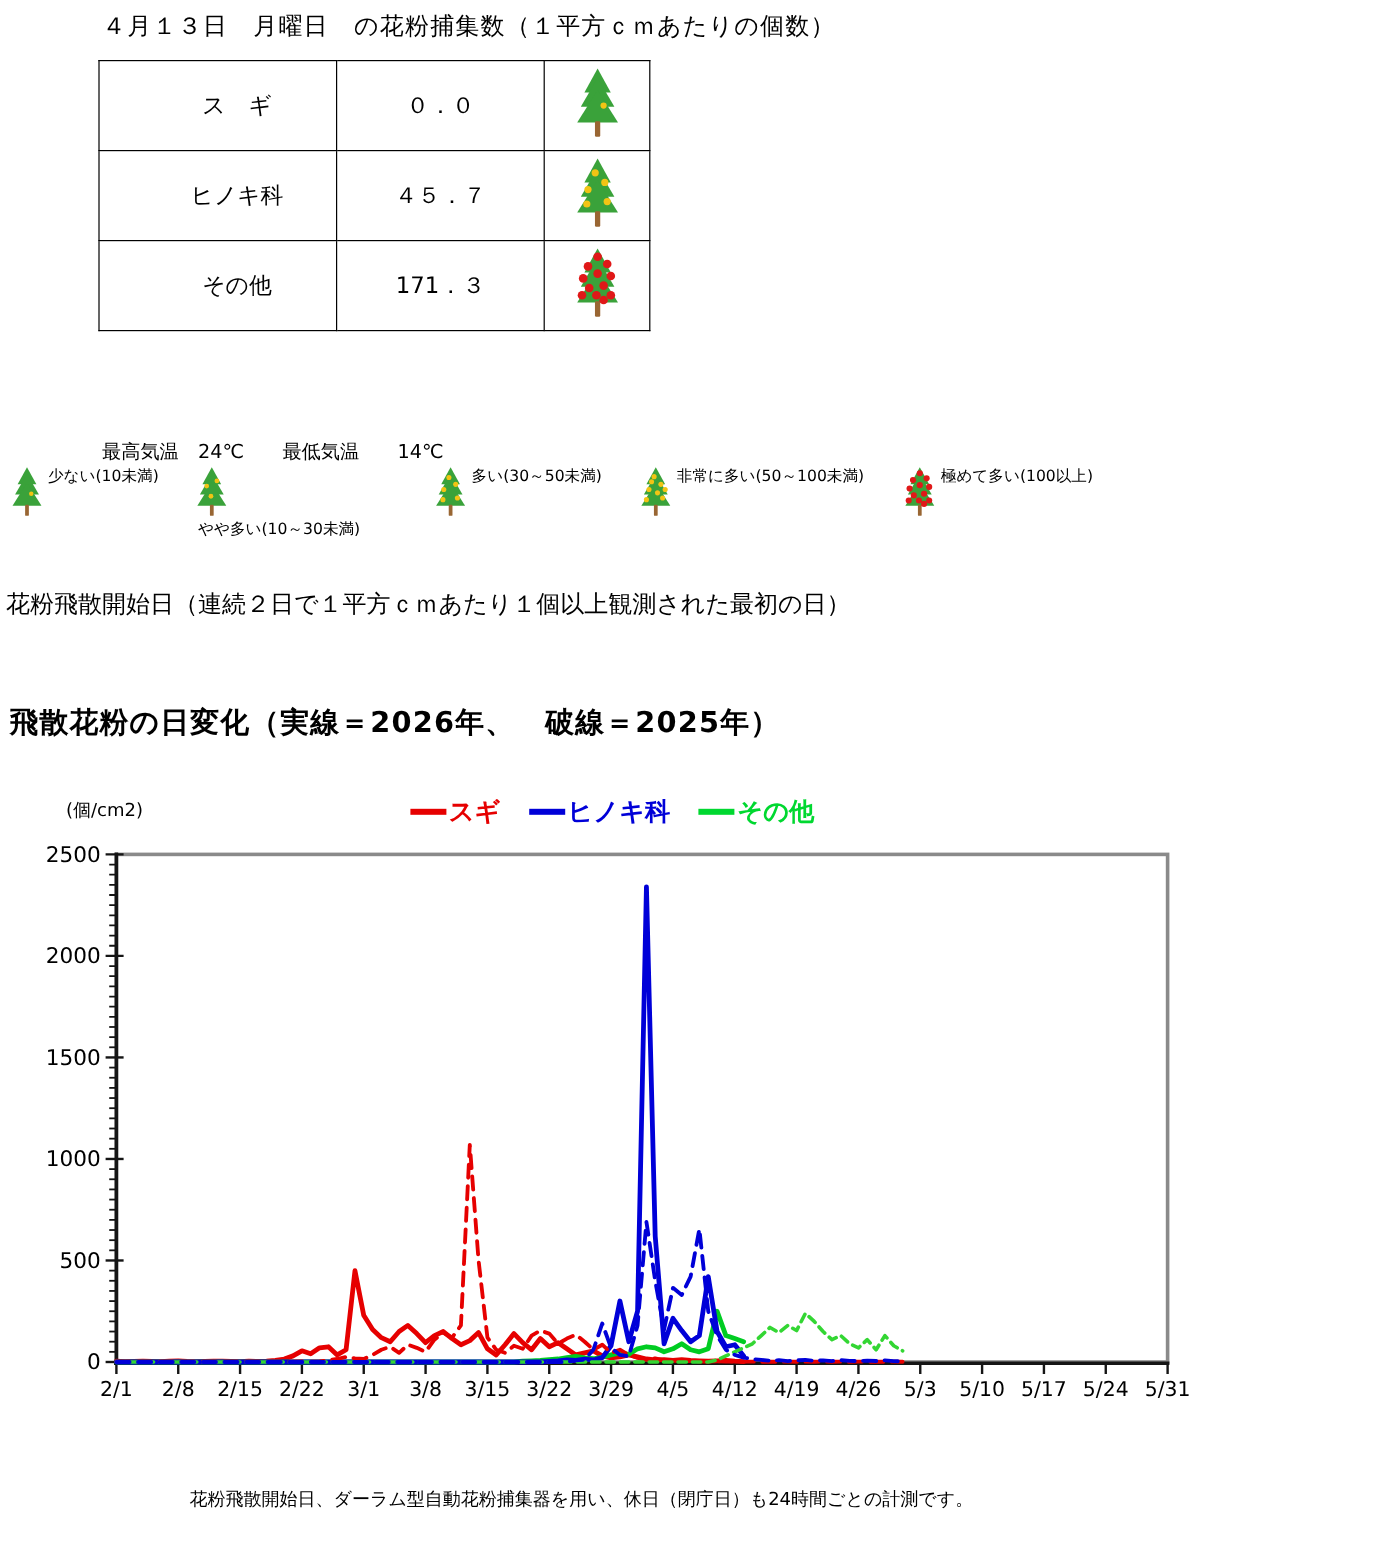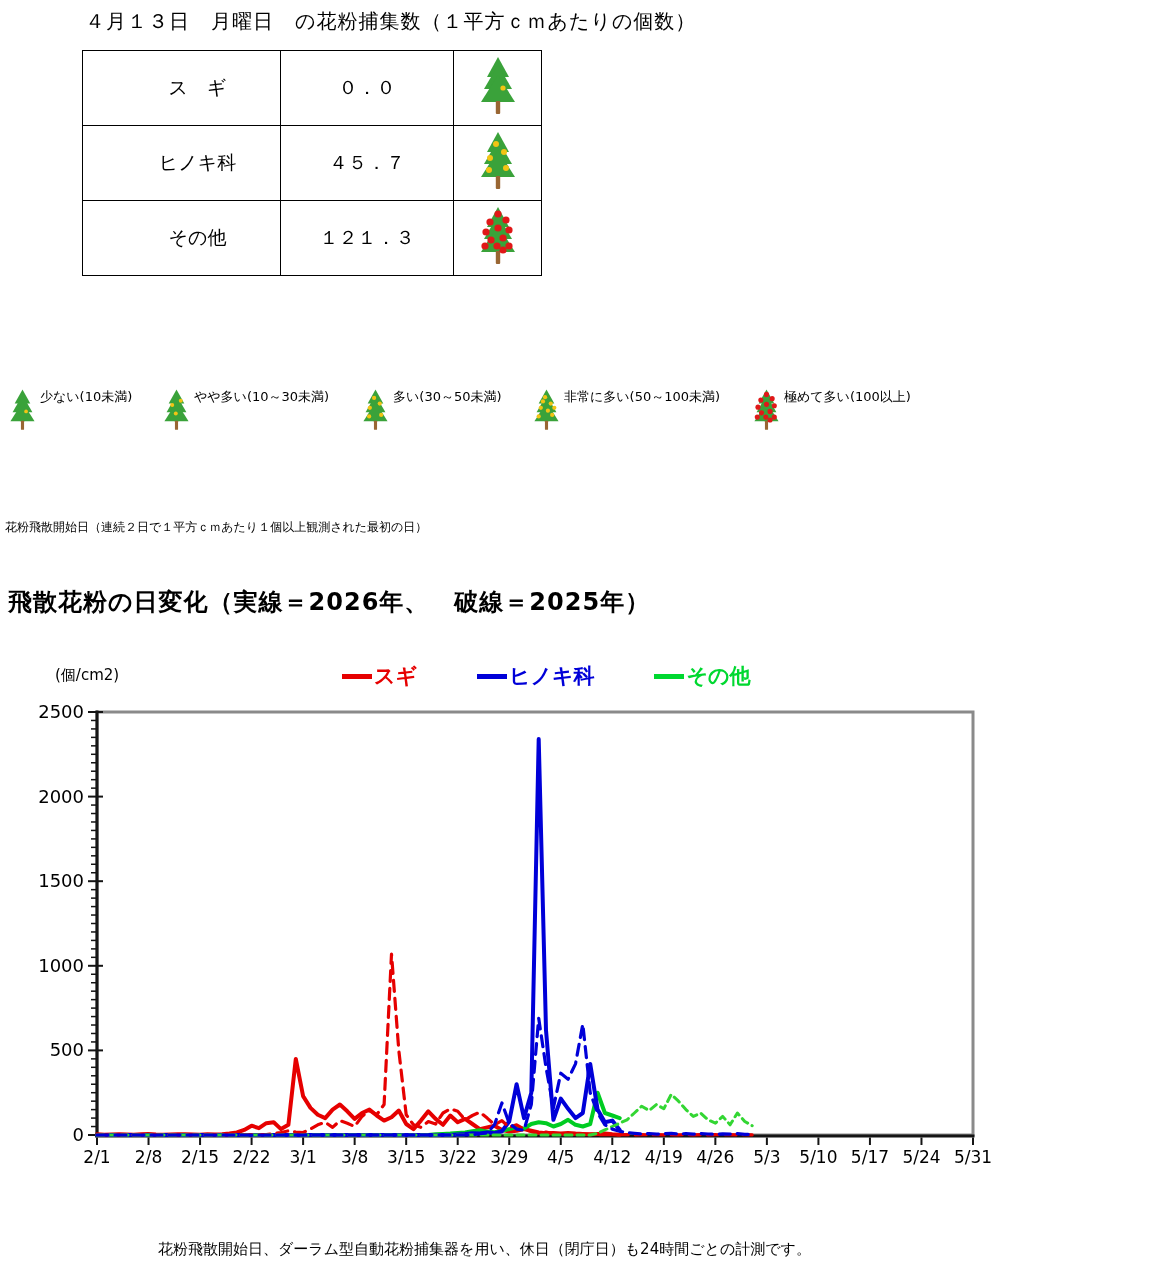--- a/index.html
+++ b/index.html
@@ -11,24 +11,24 @@
   .abs{position:absolute;}
   #page-title{left:85px;top:8px;font-size:20px;letter-spacing:1px;}
   #pollen-table{left:82px;top:50px;border-collapse:collapse;}
   #pollen-table td{border:1px solid #000;text-align:center;vertical-align:middle;font-size:19px;}
   #pollen-table td.c-type{width:163px;height:72px;padding-left:33px;}
   #pollen-table td.c-value{width:170px;}
   #pollen-table td.c-icon{width:85px;}
   #obs-block{left:85px;top:314px;font-size:16px;line-height:25px;white-space:pre;}
   .sev-item{position:absolute;top:388px;display:flex;align-items:flex-start;}
   .sev-item .lbl{font-size:13px;margin-left:3px;white-space:nowrap;}
-  #dispersal-block{left:5px;top:462px;font-size:12px;line-height:26px;white-space:pre;}
+  #dispersal-block{left:5px;top:438px;font-size:20px;line-height:26px;white-space:pre;}
   #chart-heading{left:8px;top:586px;font-size:24px;font-weight:bold;letter-spacing:1px;}
   #unit-label{left:55px;top:666px;font-size:15px;}
-  #chart-legend{left:342px;top:662px;display:flex;gap:60px;align-items:flex-start;}
+  #chart-legend{left:342px;top:662px;display:flex;gap:24px;align-items:flex-start;}
   .leg-item{display:flex;align-items:center;font-size:21px;font-weight:bold;white-space:nowrap;}
   .leg-dash{display:inline-block;width:30px;height:5px;margin-right:2px;}
   #chart-wrap{left:0;top:700px;width:1152px;height:480px;}
   #caption{left:158px;top:1240px;font-size:15px;}
 </style>
 </head>
 <body>
 
 <div class="abs" id="page-title">４月１３日　月曜日　の花粉捕集数（１平方ｃｍあたりの個数）</div>
 
@@ -55,21 +55,21 @@
             <rect x="17.8" y="46" width="4.4" height="13" rx="1" fill="#996633"></rect>
             <circle cx="12" cy="28" r="3" fill="#f2c414"></circle>
             <circle cx="26" cy="22" r="3" fill="#f2c414"></circle>
             <circle cx="18" cy="14" r="3" fill="#f2c414"></circle>
             <circle cx="28" cy="38" r="3" fill="#f2c414"></circle>
             <circle cx="11" cy="40" r="3" fill="#f2c414"></circle>
           </svg></td>
       </tr>
       <tr>
         <td class="c-type">その他</td>
-        <td class="c-value">１２１．３</td>
+        <td class="c-value">171．３</td>
         <td class="c-icon"><svg width="42" height="62" viewBox="0 0 40 62">
             <polygon points="20,2 9,22 31,22" fill="#3aa23a"></polygon>
             <polygon points="20,10 6,34 34,34" fill="#3aa23a"></polygon>
             <polygon points="20,20 3,47 37,47" fill="#3aa23a"></polygon>
             <rect x="17.8" y="46" width="4.4" height="13" rx="1" fill="#996633"></rect>
             <circle cx="20" cy="9" r="3.6" fill="#e01818"></circle>
             <circle cx="12" cy="17" r="3.6" fill="#e01818"></circle>
             <circle cx="28" cy="15" r="3.6" fill="#e01818"></circle>
             <circle cx="8" cy="27" r="3.6" fill="#e01818"></circle>
             <circle cx="20" cy="23" r="3.6" fill="#e01818"></circle>
@@ -79,34 +79,35 @@
             <circle cx="7" cy="41" r="3.6" fill="#e01818"></circle>
             <circle cx="19" cy="41" r="3.6" fill="#e01818"></circle>
             <circle cx="31" cy="41" r="3.6" fill="#e01818"></circle>
             <circle cx="25" cy="45" r="3.6" fill="#e01818"></circle>
           </svg></td>
       </tr>
     </tbody>
 </table>
 
 <div class="abs" id="obs-block">
+  <div>最高気温　24℃　　最低気温　　14℃</div>
 </div>
 
 <div id="severity-legend">
     <div class="sev-item" style="left: 8px;">
       <svg width="29" height="44" viewBox="0 0 40 62">
         <polygon points="20,2 9,22 31,22" fill="#3aa23a"></polygon>
         <polygon points="20,10 6,34 34,34" fill="#3aa23a"></polygon>
         <polygon points="20,20 3,47 37,47" fill="#3aa23a"></polygon>
         <rect x="17.8" y="46" width="4.4" height="13" rx="1" fill="#996633"></rect>
         <circle cx="25" cy="33" r="2.6" fill="#f2c414"></circle>
       </svg>
       <span class="lbl">少ない(10未満)</span>
     </div>
-    <div class="sev-item" style="left: 162px;">
+    <div class="sev-item" style="left: 162px; flex-direction: column;">
       <svg width="29" height="44" viewBox="0 0 40 62">
         <polygon points="20,2 9,22 31,22" fill="#3aa23a"></polygon>
         <polygon points="20,10 6,34 34,34" fill="#3aa23a"></polygon>
         <polygon points="20,20 3,47 37,47" fill="#3aa23a"></polygon>
         <rect x="17.8" y="46" width="4.4" height="13" rx="1" fill="#996633"></rect>
         <circle cx="14" cy="24" r="2.8" fill="#f2c414"></circle>
         <circle cx="26" cy="18" r="2.8" fill="#f2c414"></circle>
         <circle cx="19" cy="36" r="2.8" fill="#f2c414"></circle>
       </svg>
       <span class="lbl">やや多い(10～30未満)</span>

